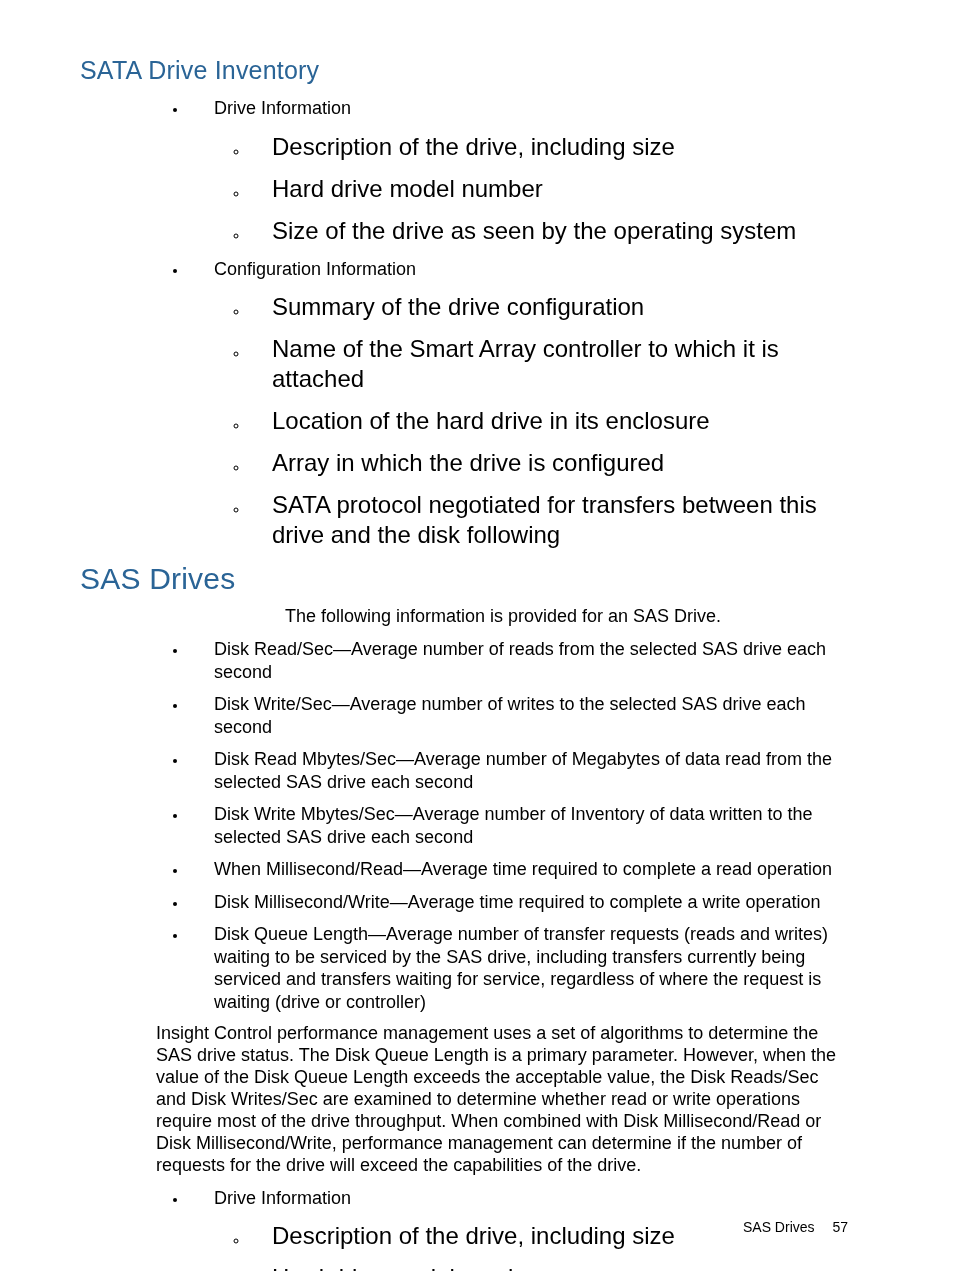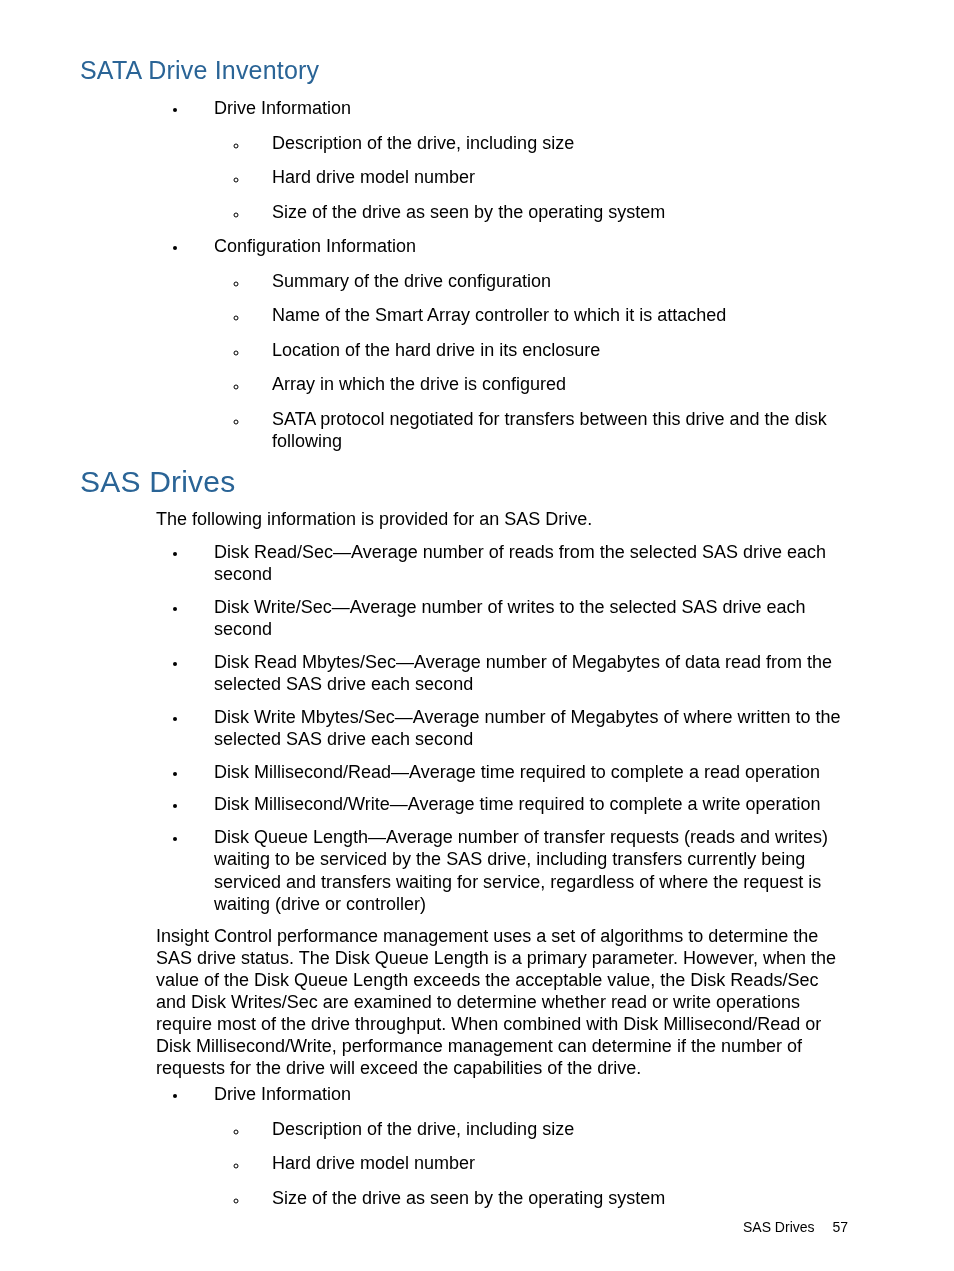--- a/index.html
+++ b/index.html
@@ -33,20 +33,21 @@
     font-weight: 400;
     margin: 12px 0 8px 0;
     font-stretch: condensed;
     letter-spacing: 0.2px;
   }
   .intro {
     font-size: 18px;
     font-stretch: condensed;
     margin: 0 0 10px 76px;
     line-height: 1.35;
+    text-align: center;
   }
   ul.outer {
     list-style: disc;
     margin: 4px 4px 10px 0;
     padding: 0 0 0 108px;
   }
   ul.outer > li {
     font-size: 18px;
     font-stretch: condensed;
     padding-left: 26px;
@@ -56,34 +57,34 @@
   ul.outer > li::marker {
     color: #000;
     font-size: 14px;
   }
   ul.inner {
     list-style: circle;
     margin: 12px 0 0 0;
     padding: 0 0 0 34px;
   }
   ul.inner > li {
-    font-size: 18px;
+    font-size: 24px;
     font-stretch: condensed;
     padding-left: 24px;
     margin: 0 0 12px 0;
     line-height: 1.25;
   }
   ul.inner > li::marker {
     color: #000;
     font-size: 12px;
   }
   .para {
     font-size: 18px;
     font-stretch: condensed;
-    margin: 6px 0 4px 76px;
+    margin: 6px 0 10px 76px;
     line-height: 1.22;
   }
   .footer {
     position: absolute;
     bottom: 36px;
     right: 82px;
     font-size: 14px;
     font-stretch: condensed;
   }
   .footer .pnum {
@@ -118,22 +119,22 @@
     </li>
   </ul>
 
   <div class="h1">SAS Drives</div>
   <div class="intro">The following information is provided for an SAS Drive.</div>
 
   <ul class="outer">
     <li>Disk Read/Sec—Average number of reads from the selected SAS drive each second</li>
     <li>Disk Write/Sec—Average number of writes to the selected SAS drive each second</li>
     <li>Disk Read Mbytes/Sec—Average number of Megabytes of data read from the selected SAS drive each second</li>
-    <li>Disk Write Mbytes/Sec—Average number of Megabytes of where written to the selected SAS drive each second</li>
-    <li>Disk Millisecond/Read—Average time required to complete a read operation</li>
+    <li>Disk Write Mbytes/Sec—Average number of Inventory of data written to the selected SAS drive each second</li>
+    <li>When Millisecond/Read—Average time required to complete a read operation</li>
     <li>Disk Millisecond/Write—Average time required to complete a write operation</li>
     <li>Disk Queue Length—Average number of transfer requests (reads and writes) waiting to be serviced by the SAS drive, including transfers currently being serviced and transfers waiting for service, regardless of where the request is waiting (drive or controller)</li>
   </ul>
   <div class="para">Insight Control performance management uses a set of algorithms to determine the SAS drive status. The Disk Queue Length is a primary parameter. However, when the value of the Disk Queue Length exceeds the acceptable value, the Disk Reads/Sec and Disk Writes/Sec are examined to determine whether read or write operations require most of the drive throughput. When combined with Disk Millisecond/Read or Disk Millisecond/Write, performance management can determine if the number of requests for the drive will exceed the capabilities of the drive.</div>
 
   <ul class="outer">
     <li>
       <span>Drive Information</span>
       <ul class="inner">
         <li>Description of the drive, including size</li>

